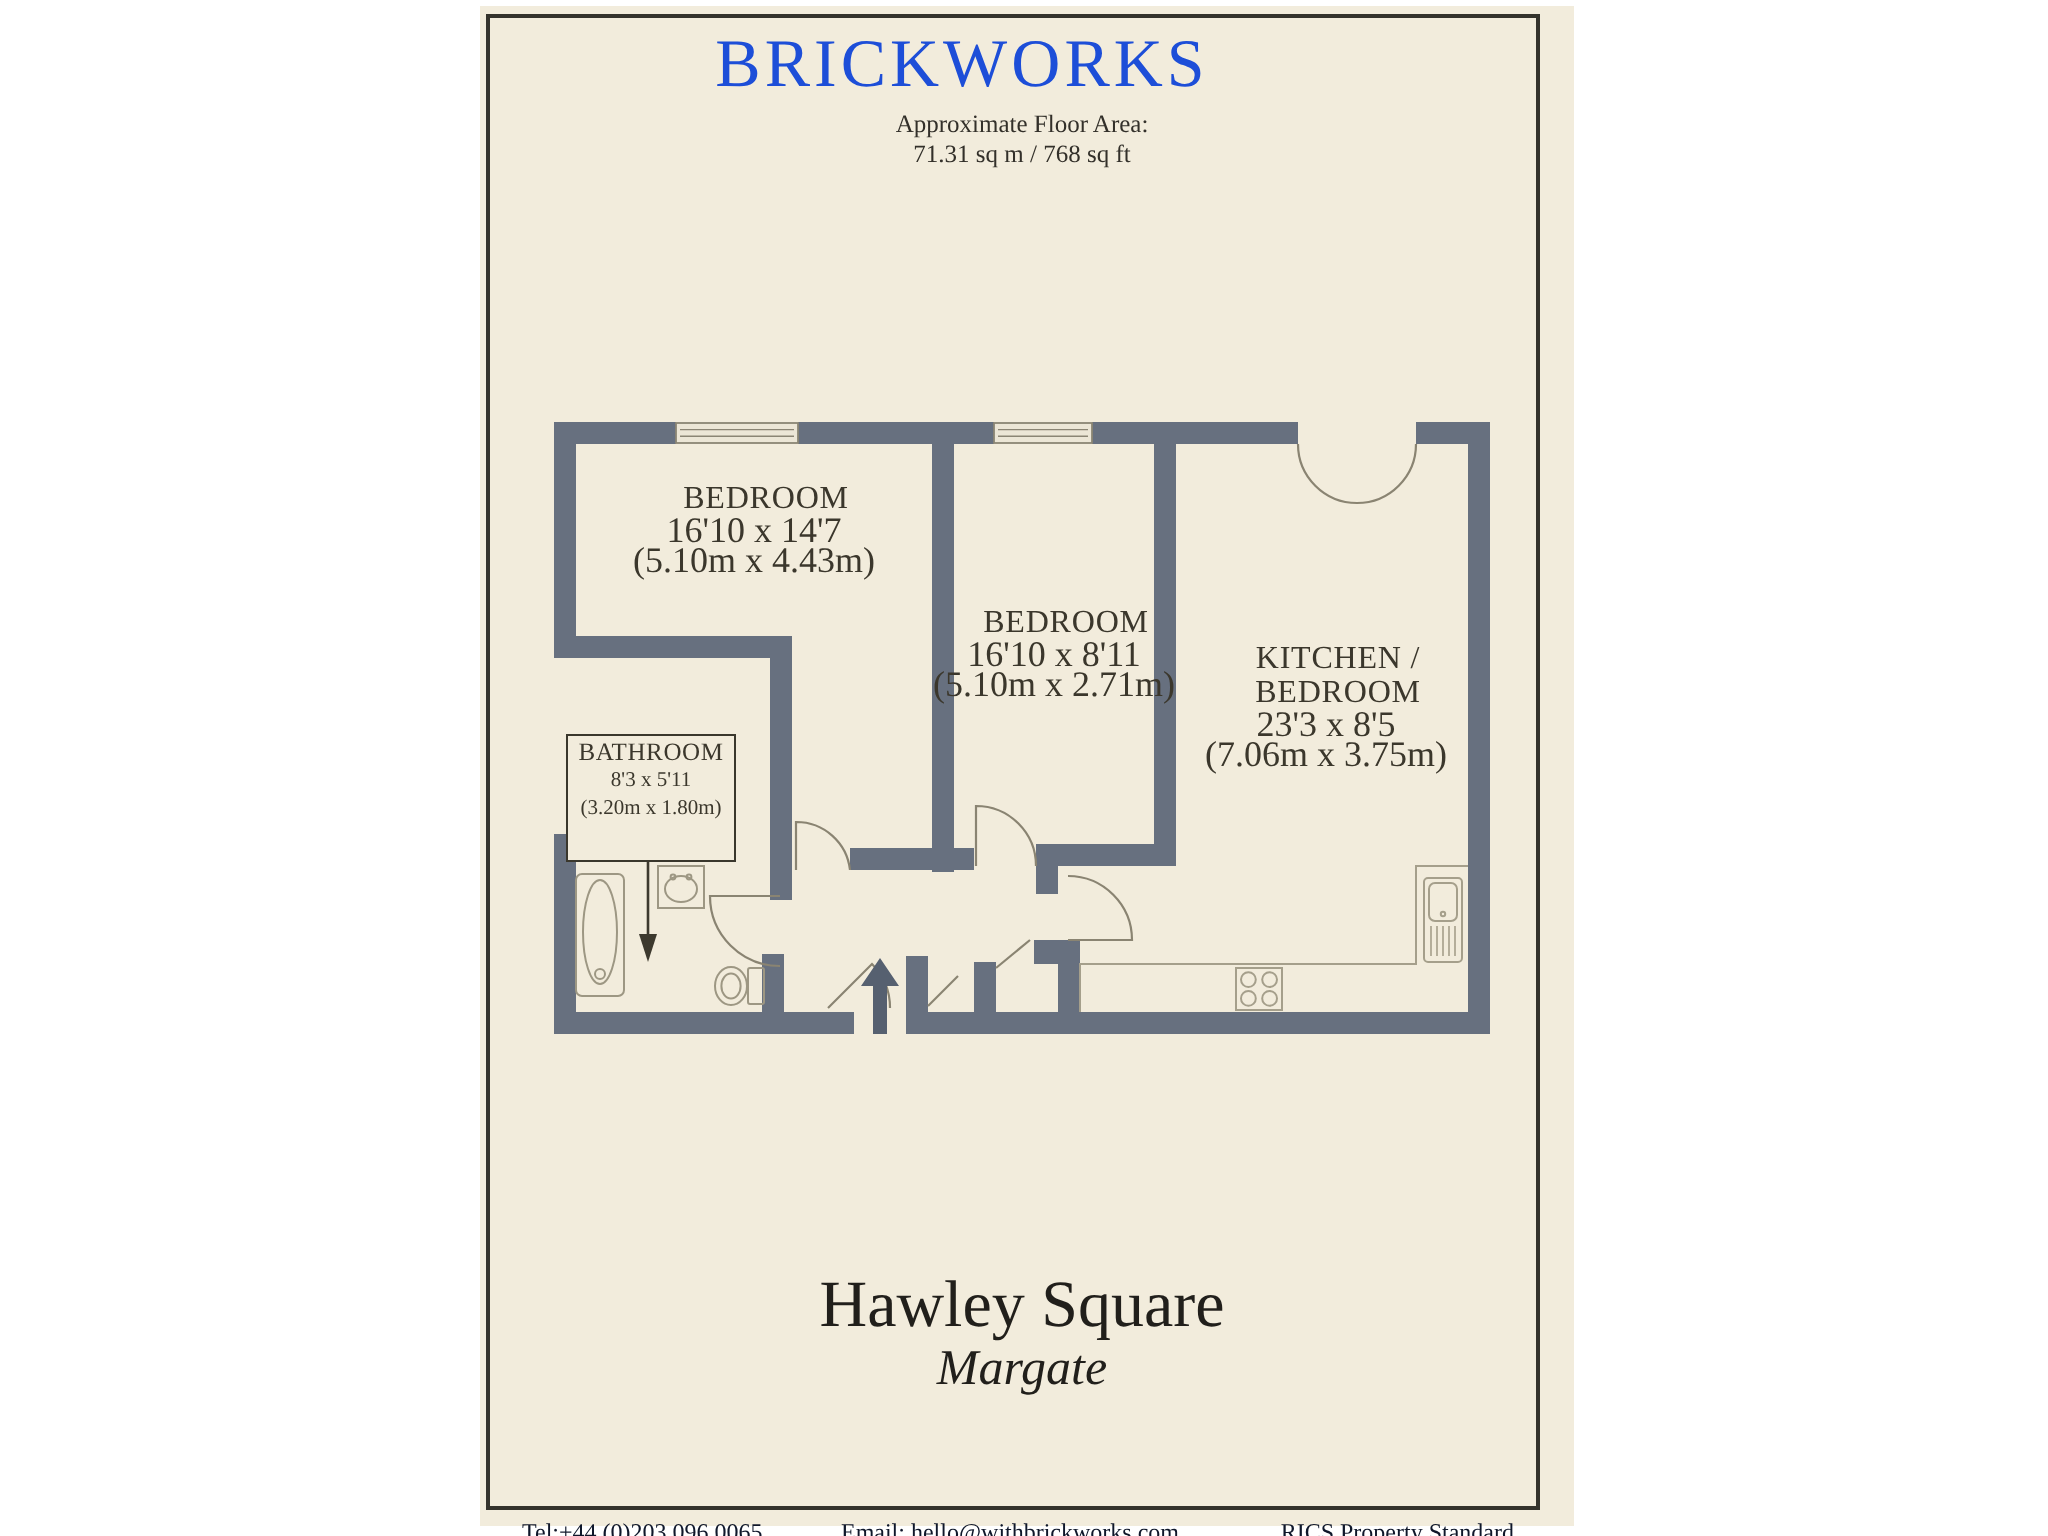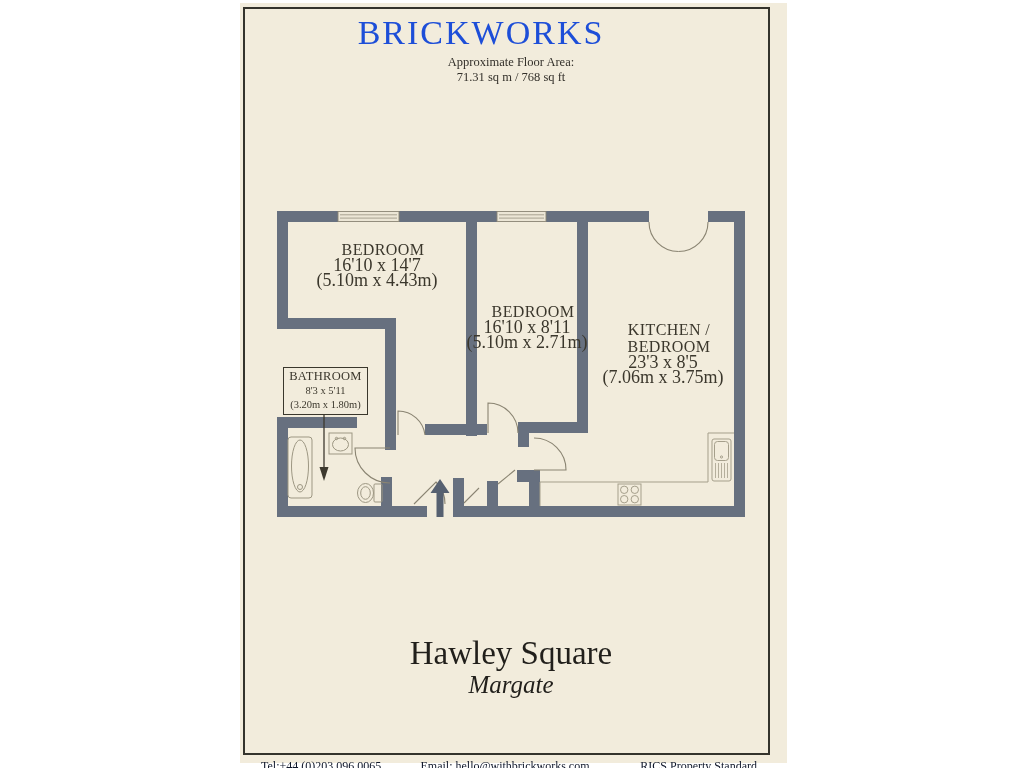--- a/index.html
+++ b/index.html
@@ -9,21 +9,21 @@
   }
   .paper{position:absolute;left:240px;top:3px;width:547px;height:760px;background:#f2ecdc;}
   .frame{position:absolute;left:243px;top:7px;width:527px;height:748px;border:2px solid #34332c;box-sizing:border-box;}
   .centered{position:absolute;transform:translateX(-50%);text-align:center;white-space:nowrap;}
   .brand{left:481px;top:14px;font-size:34px;letter-spacing:2px;color:#1d4ed8;}
   .floor-area{left:511px;top:55px;font-size:12.5px;line-height:15px;color:#33302a;}
   .room-label{color:#3b372c;}
   .room-label .rname{font-size:16px;letter-spacing:.4px;line-height:17px;margin-left:12px;}
   .room-label .rdim{font-size:18px;line-height:15px;}
   .bath-box{
-    position:absolute;left:283px;top:367px;width:85px;height:48px;box-sizing:border-box;
+    position:absolute;left:283px;top:367px;width:85px;height:64px;box-sizing:border-box;
     border:1.5px solid #3a372c;background:#f2ecdc;text-align:center;color:#3b372c;padding-top:1px;
   }
   .bath-box .rname{font-size:12.5px;line-height:15px;letter-spacing:.3px;}
   .bath-box .rdim{font-size:10.5px;line-height:13.5px;}
   .prop-name{left:511px;top:635px;font-size:33px;color:#211f1b;}
   .prop-town{left:511px;top:671px;font-size:25px;font-style:italic;color:#211f1b;}
   .foot{position:absolute;top:733px;font-size:12px;color:#0f172a;white-space:nowrap;margin-top:26px;}
   .foot-tel{left:261px;}
   .foot-email{left:505px;transform:translateX(-50%);}
   .foot-rics{right:267px;}

